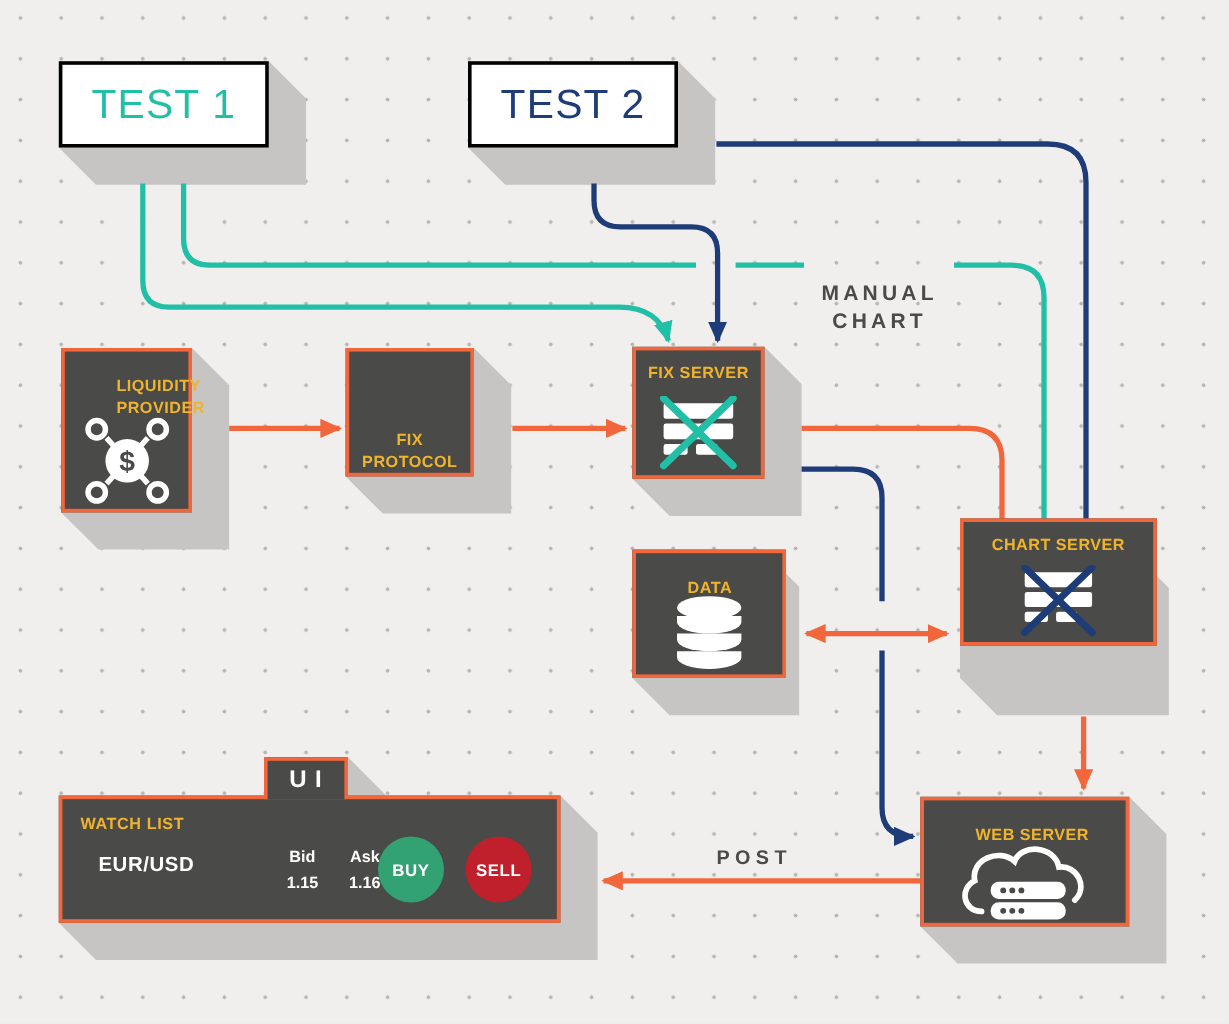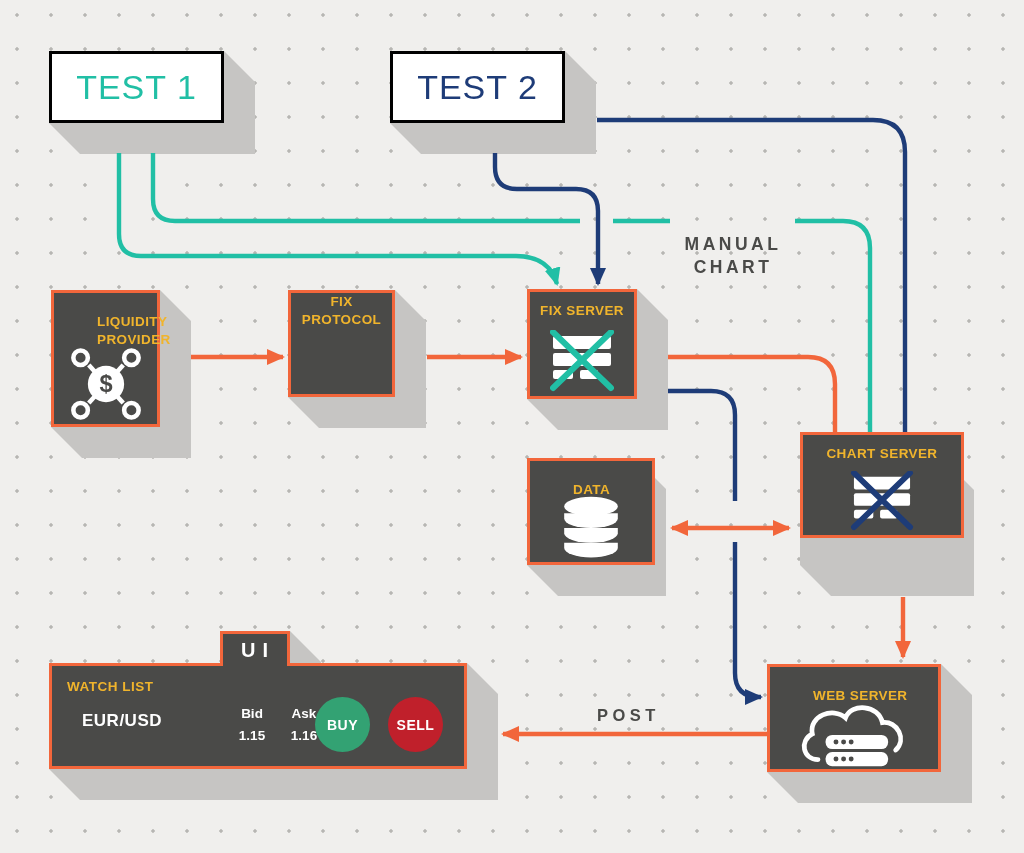--- a/index.html
+++ b/index.html
@@ -16,21 +16,21 @@
   .node.test-box .test-label{font-size:34px;font-weight:400;letter-spacing:1px;}
   .test1-box{border-color:var(--teal);}
   .test1-box .test-label{color:var(--teal);}
   .test2-box{border-color:var(--navy);}
   .test2-box .test-label{color:var(--navy);}
   .node.dark{background:var(--box-dark);border:3px solid var(--orange);color:var(--gold);}
   .node-label{font-size:13.5px;font-weight:700;letter-spacing:.4px;line-height:1.35;color:var(--gold);}
   .pad-label{padding:20px 0 0 11px;text-align:left;margin-left:32px;}
   .center-label{padding-top:10px;text-align:center;}
   .icon-wrap{position:absolute;left:0;right:0;display:flex;justify-content:center;}
-  .flex-center{display:flex;align-items:flex-start;justify-content:center;text-align:center;}
+  .flex-center{display:flex;align-items:flex-end;justify-content:center;text-align:center;}
   .edge-label{position:absolute;color:#4a4a48;font-weight:700;}
   .manual-quotes{left:683px;top:202px;width:100px;text-align:center;font-size:17.5px;letter-spacing:3.5px;line-height:23px;margin-top:31px;}
   .post-label{left:597px;top:706px;font-size:16.5px;letter-spacing:4.5px;}
   .ui-tab{position:absolute;left:220px;top:631px;width:70px;height:35px;box-sizing:border-box;
     background:var(--box-dark);border:3px solid var(--orange);border-bottom:none;z-index:3;
     color:#fff;font-size:20px;font-weight:700;letter-spacing:7px;text-align:center;line-height:32px;padding-left:6px;}
   .ui-panel{position:absolute;left:49px;top:663px;width:418px;height:106px;box-sizing:border-box;
     background:var(--box-dark);border:3px solid var(--orange);z-index:2;}
   .watch-title{position:absolute;left:15px;top:13px;font-size:13.5px;font-weight:700;letter-spacing:.5px;color:var(--gold);}
   .symbol{position:absolute;left:30px;top:45px;font-size:17px;font-weight:700;color:#fff;letter-spacing:.5px;}

